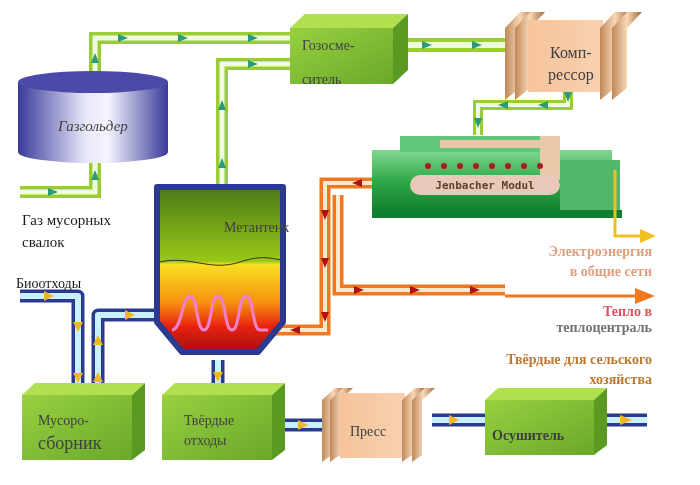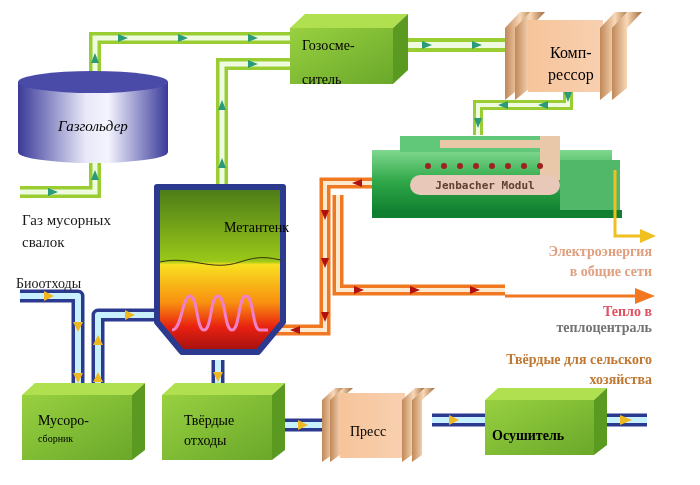--- a/index.html
+++ b/index.html
@@ -1,19 +1,19 @@
 <!DOCTYPE html>
 <html><head>
 <meta charset="utf-8">
 <style>
   html, body { margin:0; padding:0; background:#ffffff; }
   body { width:700px; height:485px; position:relative; overflow:hidden; font-family:"Liberation Serif","DejaVu Serif",serif; }
   #diagram { position:absolute; left:0; top:0; width:700px; height:485px; }
   .lbl { position:absolute; line-height:1.15; white-space:nowrap; }
-  .box-lbl { color:#000000; font-size:15px; }
+  .box-lbl { color:#404040; font-size:15px; }
   .side-lbl { font-weight:bold; font-size:14px; text-align:right; }
 </style>
 </head>
 <body>
 
 <svg id="diagram" viewBox="0 0 700 485" xmlns="http://www.w3.org/2000/svg">
   <defs>
     <linearGradient id="cylGrad" x1="0" x2="1" y1="0" y2="0">
       <stop offset="0" stop-color="#3a3a9a"></stop>
       <stop offset="0.45" stop-color="#e8e8f8"></stop>
@@ -212,21 +212,21 @@
 
 <div class="lbl box-lbl" style="left:302px;top:38px;font-size:14px;">Гозосме-</div>
 <div class="lbl box-lbl" style="left:302px;top:72px;font-size:14px;">ситель</div>
 
 <div class="lbl box-lbl" style="left:550px;top:44px;font-size:16px;">Комп-</div>
 <div class="lbl box-lbl" style="left:548px;top:66px;font-size:16px;">рессор</div>
 
 <div class="lbl box-lbl" style="left:184px;top:220px;font-size:14px;margin-left:40px;">Метантенк</div>
 
 <div class="lbl box-lbl" style="left:38px;top:413px;font-size:14px;">Мусоро-</div>
-<div class="lbl box-lbl" style="left:38px;top:433px;font-size:10px;">сборник</div>
+<div class="lbl box-lbl" style="left:38px;top:433px;font-size:18px;">сборник</div>
 
 <div class="lbl box-lbl" style="left:184px;top:413px;font-size:14px;">Твёрдые</div>
 <div class="lbl box-lbl" style="left:184px;top:433px;font-size:14px;">отходы</div>
 
 <div class="lbl box-lbl" style="left:350px;top:424px;font-size:14px;">Пресс</div>
 
 <div class="lbl box-lbl" style="left:492px;top:428px;font-size:14px;font-weight:bold;">Осушитель</div>
 
 <div class="lbl" style="left:22px;top:212px;font-size:15px;color:#1a1a1a;">Газ мусорных</div>
 <div class="lbl" style="left:22px;top:234px;font-size:15px;color:#1a1a1a;">свалок</div>

